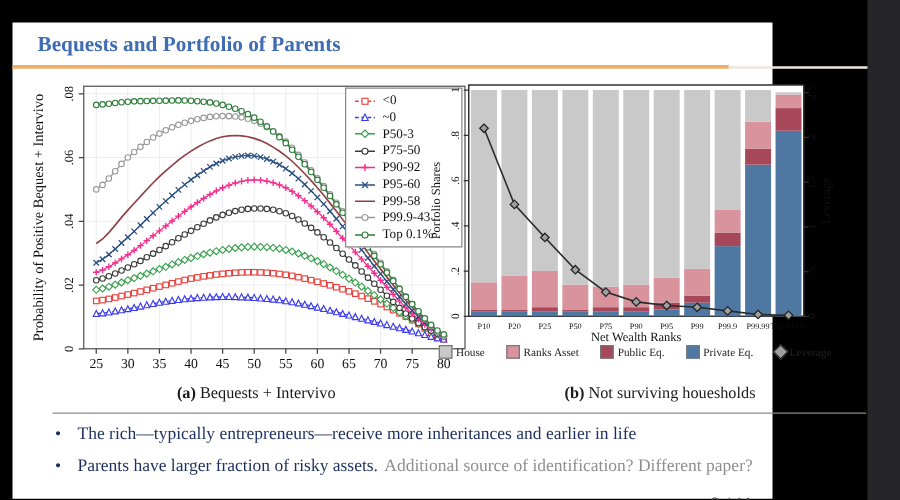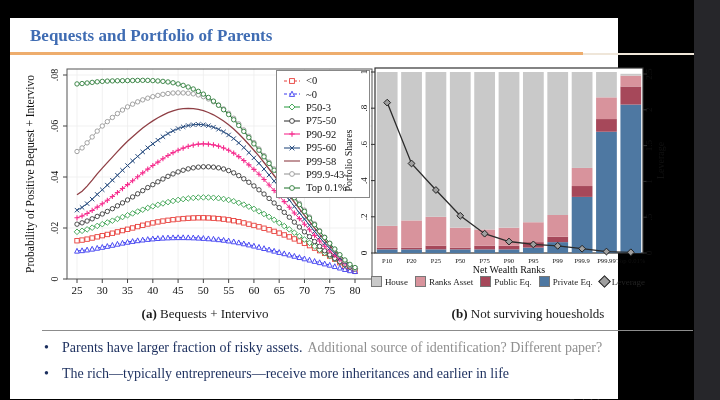--- a/index.html
+++ b/index.html
@@ -9,21 +9,21 @@
   .slide{position:absolute;left:10px;top:6px;width:608px;height:381px;background:#ffffff;margin-top:12px;}
   .title{position:absolute;left:20px;top:8px;font-size:17px;font-weight:bold;color:#3f6cb3;}
   .rule-orange{position:absolute;left:0;top:34px;height:3px;background:#eead6d;}
   .rule-pale{position:absolute;top:35px;height:2px;background:#efe6d9;}
   .figA{position:absolute;left:10px;top:42px;width:370px;height:250px;}
   .figB{position:absolute;left:332px;top:42px;width:332px;height:250px;}
   .legendA{position:absolute;left:256px;top:10px;width:94px;background:#fff;
            border:1px solid #888;padding:3px 4px 2px 6px;box-sizing:border-box;}
   .lg-row{display:flex;align-items:center;gap:5px;height:13.4px;font-size:10.5px;color:#111;}
   .legendB{position:absolute;left:0;right:0;top:216px;display:flex;justify-content:center;
-           align-items:center;gap:7px;font-size:9px;color:#222;}
+           align-items:center;gap:17px;font-size:9px;color:#222;}
   .lgb-item{display:flex;align-items:center;gap:3px;}
   .swatch{width:9px;height:9px;border:1px solid #777;display:inline-block;}
   .swatch-diamond{width:7px;height:7px;border:1px solid #222;transform:rotate(45deg);display:inline-block;}
   .caption{position:absolute;top:288px;font-size:13px;color:#1a1a1a;text-align:center;}
   .caption b{font-weight:bold;}
   .separator{position:absolute;left:32px;top:312px;width:651px;height:1px;background:#8c8c8c;}
   .bullets{position:absolute;left:30px;top:322px;width:644px;}
   .bullet{position:relative;padding-left:22px;margin-bottom:10px;font-size:14px;color:#1c2f5e;}
   .bullet::before{content:"\2022";position:absolute;left:4px;color:#1c2f5e;}
   .note{color:#8f8f8f;margin-left:5px;}
@@ -747,21 +747,21 @@
   </div>
   <div class="caption" style="left:352px;width:332px;">
     <b>(b)</b>
     <span>Not surviving houesholds</span>
   </div>
 
   <div class="separator"></div>
 
   <div class="bullets">
     <div class="bullet">
+      <span>The rich—typically entrepreneurs—receive more inheritances and earlier in life</span><span class="note"></span>
+    </div>
+    <div class="bullet">
       <span>Parents have larger fraction of risky assets.</span><span class="note">Additional source of identification? Different paper?</span>
     </div>
-    <div class="bullet">
-      <span>The rich—typically entrepreneurs—receive more inheritances and earlier in life</span><span class="note"></span>
-    </div>
   </div>
 
   <div class="pagenum">9 / 11</div>
 </div>
 
 </body></html>

